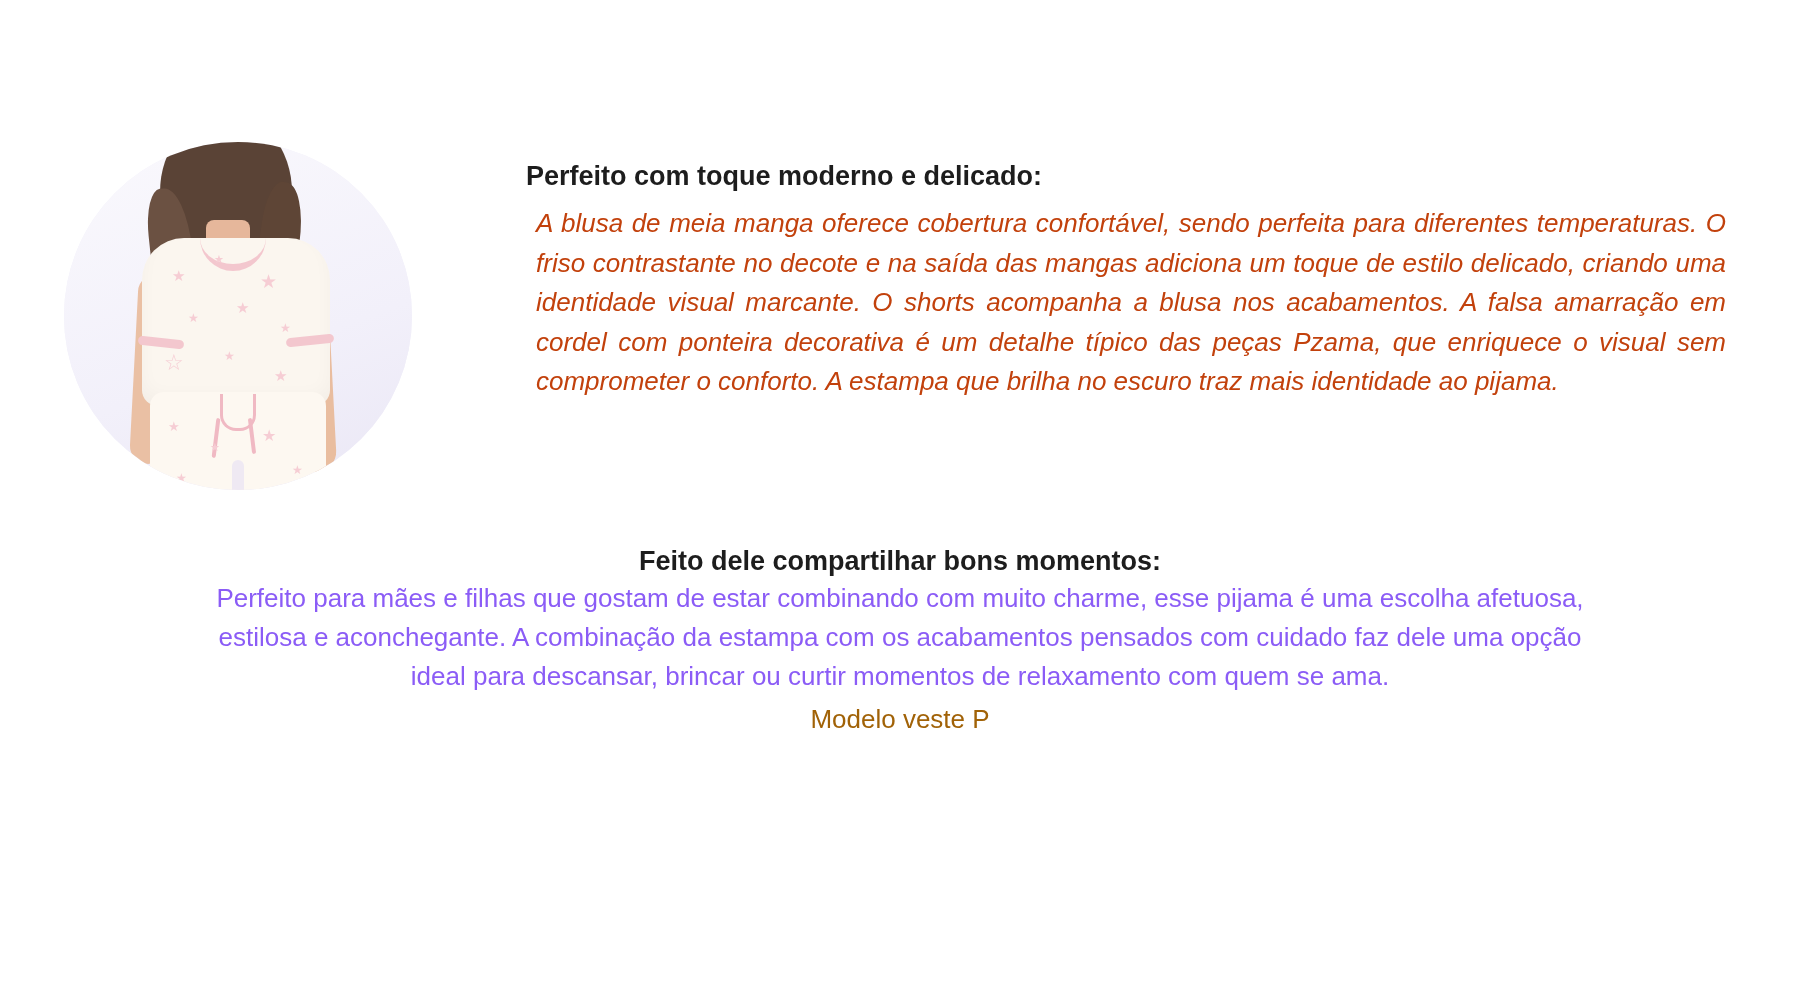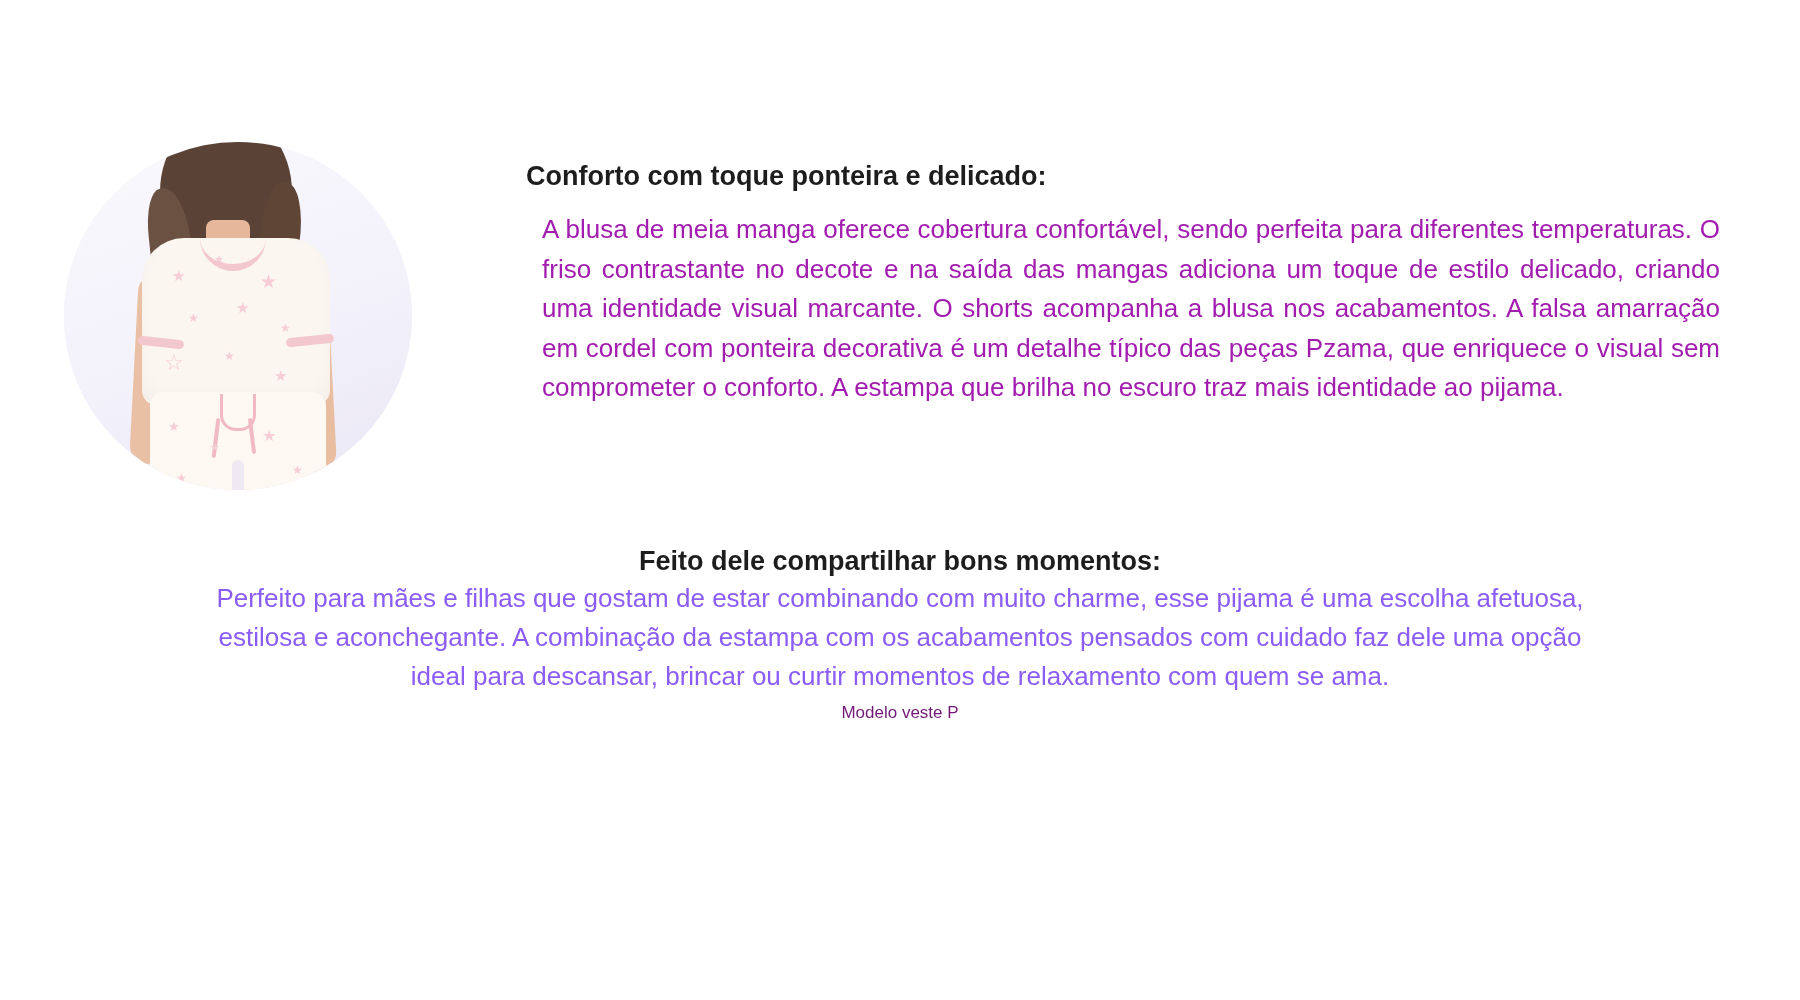--- a/index.html
+++ b/index.html
@@ -200,23 +200,24 @@
   .mid-title {
     font-size: 27px;
     font-weight: bold;
     color: #1d1d1d;
     margin: 0 0 2px 0;
     line-height: 1.34;
   }
   .mid-body {
     font-size: 26px;
     line-height: 1.52;
-    color: #a21caf;
+    color: #c2410c;
     text-align: justify;
-    margin: 16px;
+    margin: 10px;
+    font-style: italic;
   }
 
   
   .closing {
     margin-top: 56px;
     text-align: center;
     padding: 0 132px;
   }
   .closing-title {
     font-size: 27px;
@@ -224,23 +225,23 @@
     color: #1d1d1d;
     margin: 0 0 2px 0;
   }
   .closing-body {
     font-size: 26px;
     line-height: 1.5;
     color: #8b5cf6;
     margin: 0;
   }
   .closing-note {
-    font-size: 17px;
+    font-size: 26px;
     line-height: 1.5;
-    color: #701a75;
+    color: #a16207;
     margin: 4px 0 0 0;
     text-align: center;
   }
 </style>
 </head>
 <body>
 
 <div class="page">
 
 
@@ -278,21 +279,21 @@
           <span class="star" style="left:104px; top:278px; font-size:13px;">★</span>
           <span class="star" style="left:146px; top:300px; font-size:11px;">★</span>
           <span class="star" style="left:198px; top:286px; font-size:16px;">★</span>
           <span class="star" style="left:228px; top:322px; font-size:12px;">★</span>
           <span class="star" style="left:112px; top:330px; font-size:12px;">★</span>
         </div>
       </div>
     </div>
 
     <div class="mid-text">
-      <h2 class="mid-title">Conforto com toque ponteira e delicado:</h2>
+      <h2 class="mid-title">Perfeito com toque moderno e delicado:</h2>
       <p class="mid-body">A blusa de meia manga oferece cobertura confortável, sendo perfeita para diferentes temperaturas. O friso contrastante no decote e na saída das mangas adiciona um toque de estilo delicado, criando uma identidade visual marcante. O shorts acompanha a blusa nos acabamentos. A falsa amarração em cordel com ponteira decorativa é um detalhe típico das peças Pzama, que enriquece o visual sem comprometer o conforto. A estampa que brilha no escuro traz mais identidade ao pijama.</p>
     </div>
   </section>
 
   <section class="closing">
     <h2 class="closing-title">Feito dele compartilhar bons momentos:</h2>
     <p class="closing-body">Perfeito para mães e filhas que gostam de estar combinando com muito charme, esse pijama é uma escolha afetuosa, estilosa e aconchegante. A combinação da estampa com os acabamentos pensados com cuidado faz dele uma opção ideal para descansar, brincar ou curtir momentos de relaxamento com quem se ama.</p>
     <p class="closing-note">Modelo veste P</p>
   </section>
 

